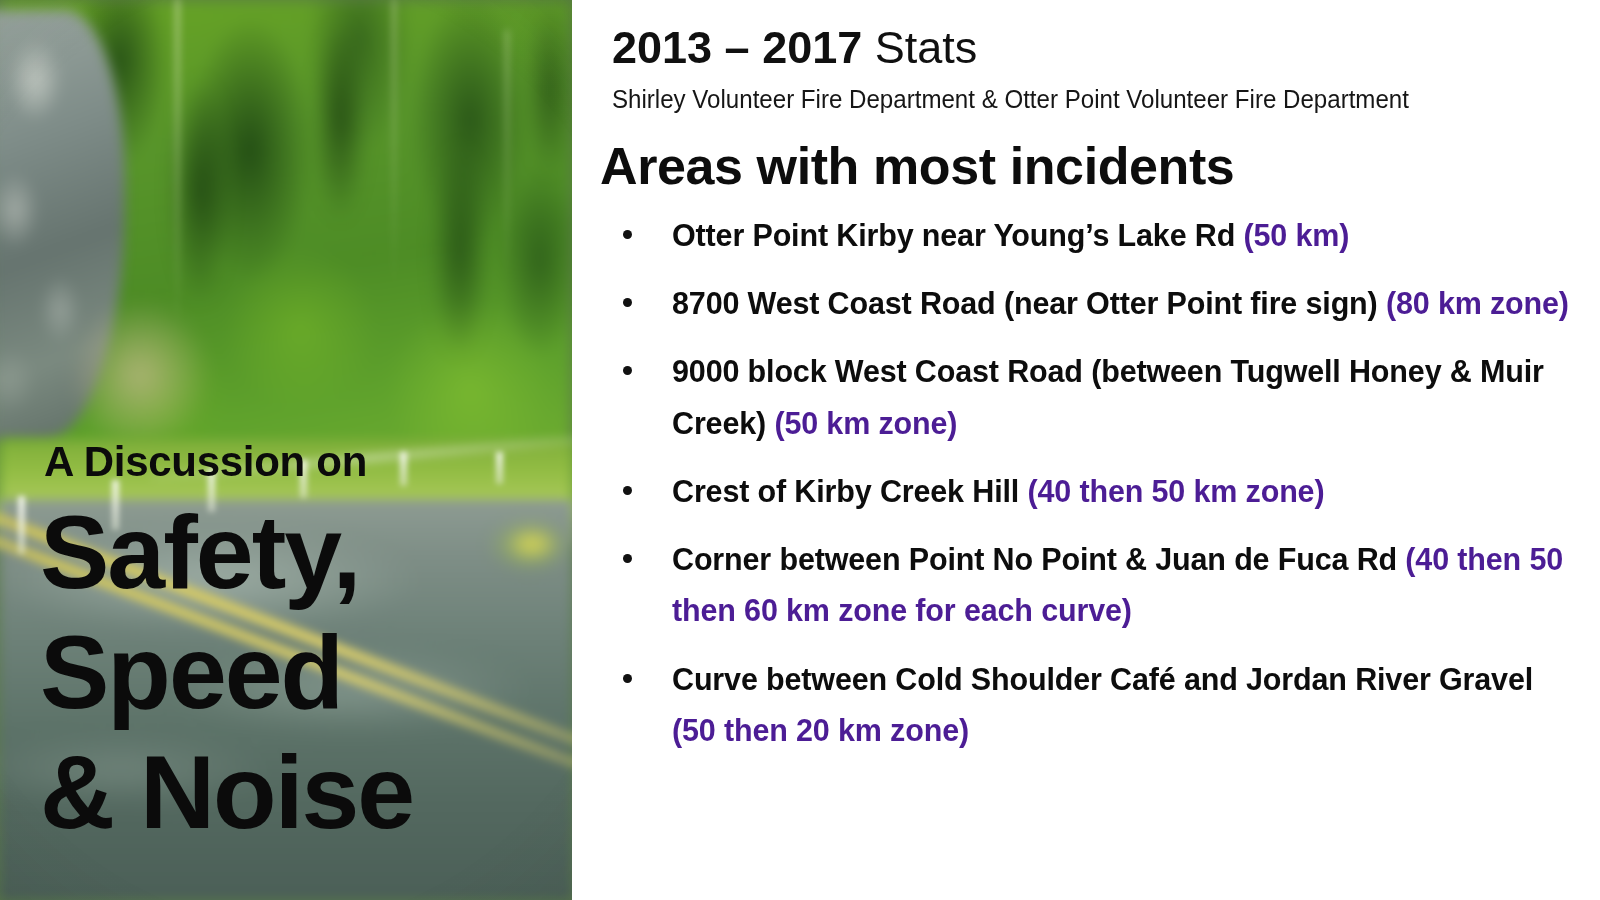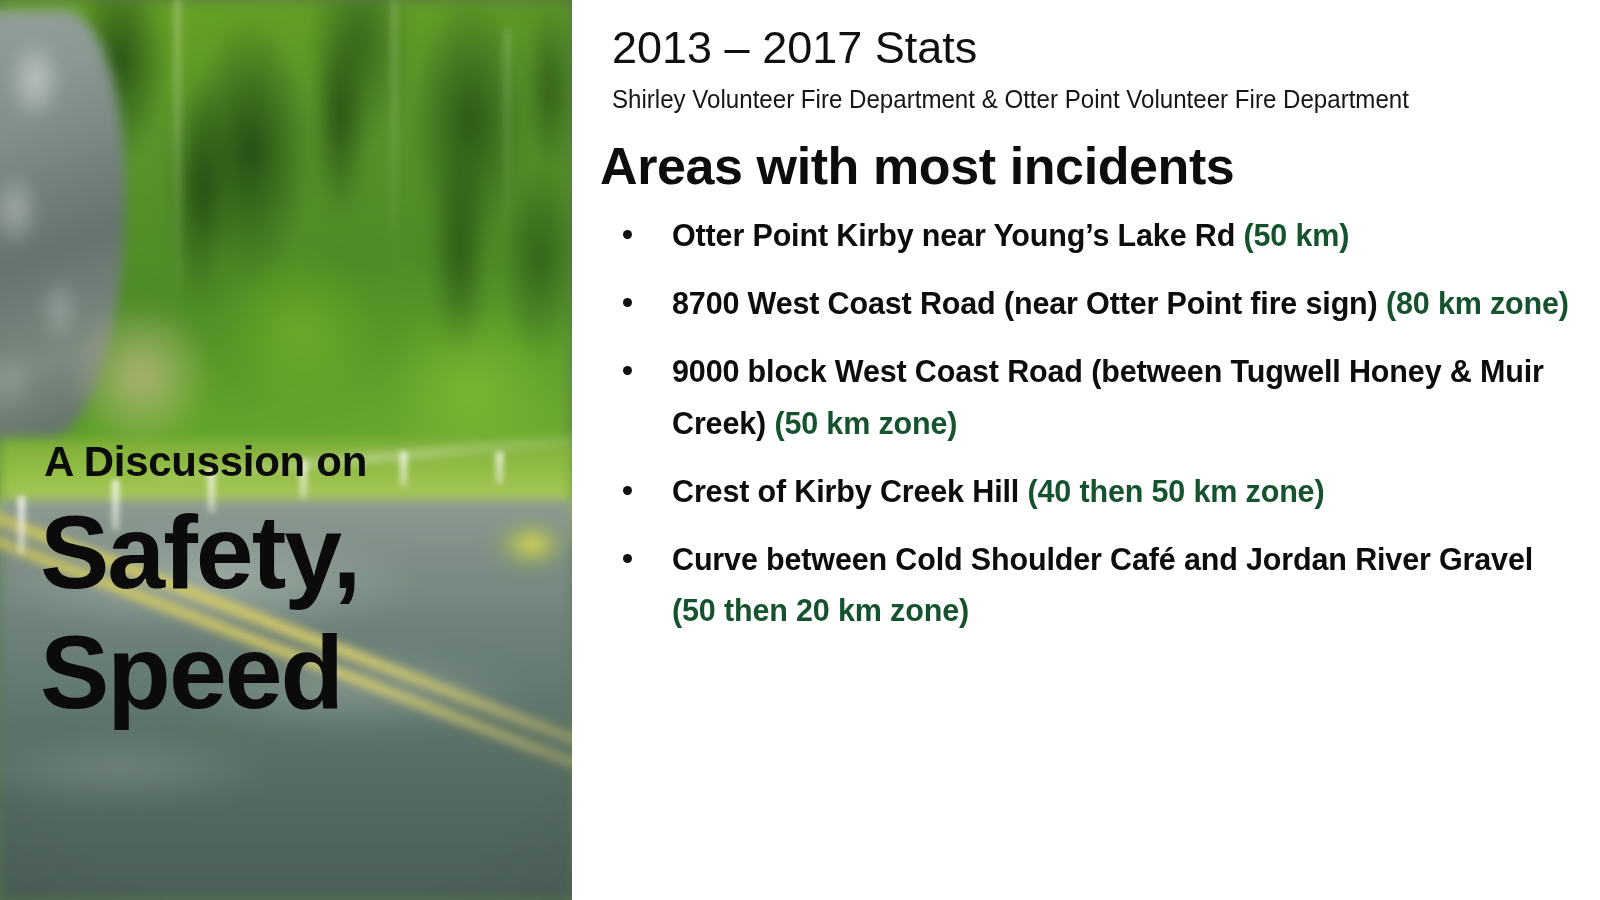--- a/index.html
+++ b/index.html
@@ -215,21 +215,21 @@
   }
 
   .title {
     position: absolute;
     left: 40px; top: 24px;
     font-size: 45px;
     line-height: 1.05;
     color: #101010;
     white-space: nowrap;
   }
-  .title .years { font-weight: 400; }
+  .title .years { font-weight: 700; }
   .title .stats { font-weight: 400; }
 
   .subtitle {
     position: absolute;
     left: 40px; top: 85px;
     font-size: 25.5px;
     font-weight: 400;
     color: #161616;
     white-space: nowrap;
     transform: scaleX(.945);
@@ -265,21 +265,21 @@
   }
   .bullet::before {
     content: "";
     position: absolute;
     left: 23px;
     top: 20px;
     width: 9px; height: 9px;
     background: #111111;
     border-radius: 50%;
   }
-  .bullet .zone { color: #14532d; }
+  .bullet .zone { color: #4c1d95; }
 </style>
 </head>
 <body>
 
 <div class="slide">
 
   <div class="photo-panel">
     <div class="photo-canvas">
       <div class="layer-forest"></div>
       <div class="layer-conifer"></div>
@@ -299,35 +299,37 @@
       <div class="post" style="left:400px; top:452px; height:34px;"></div>
       <div class="post" style="left:496px; top:452px; height:32px;"></div>
       <div class="layer-object"></div>
       <div class="photo-blur-overlay"></div>
     </div>
 
     <div class="photo-text">
       <div class="caption-small">A Discussion on</div>
       <div class="caption-big l2">Speed</div>
       <div class="caption-big l1">Safety,</div>
+      <div class="caption-big l3">&amp; Noise</div>
     </div>
   </div>
 
   <div class="content">
 
     <div class="title">
       <span class="years">2013 – 2017</span><span class="stats"> Stats</span>
     </div>
 
     <div class="subtitle">Shirley Volunteer Fire Department &amp; Otter Point Volunteer Fire Department</div>
 
     <div class="heading">Areas with most incidents</div>
 
     <ul class="bullets">
       <li class="bullet"><span>Otter Point Kirby near Young’s Lake Rd </span><span class="zone">(50 km)</span></li>
       <li class="bullet"><span>8700 West Coast Road (near Otter Point fire sign) </span><span class="zone">(80 km zone)</span></li>
       <li class="bullet"><span>9000 block West Coast Road (between Tugwell Honey &amp; Muir Creek) </span><span class="zone">(50 km zone)</span></li>
       <li class="bullet"><span>Crest of Kirby Creek Hill </span><span class="zone">(40 then 50 km zone)</span></li>
+      <li class="bullet"><span>Corner between Point No Point &amp; Juan de Fuca Rd </span><span class="zone">(40 then 50 then 60 km zone for each curve)</span></li>
       <li class="bullet"><span>Curve between Cold Shoulder Café and Jordan River Gravel </span><span class="zone">(50 then 20 km zone)</span></li>
     </ul>
 
   </div>
 </div>
 
 </body></html>

